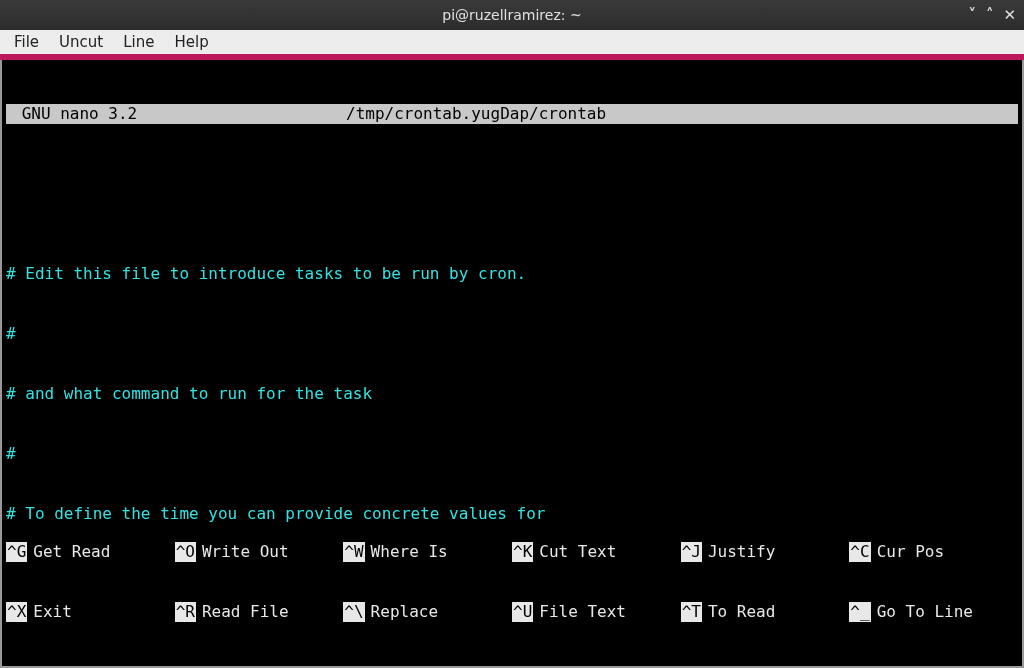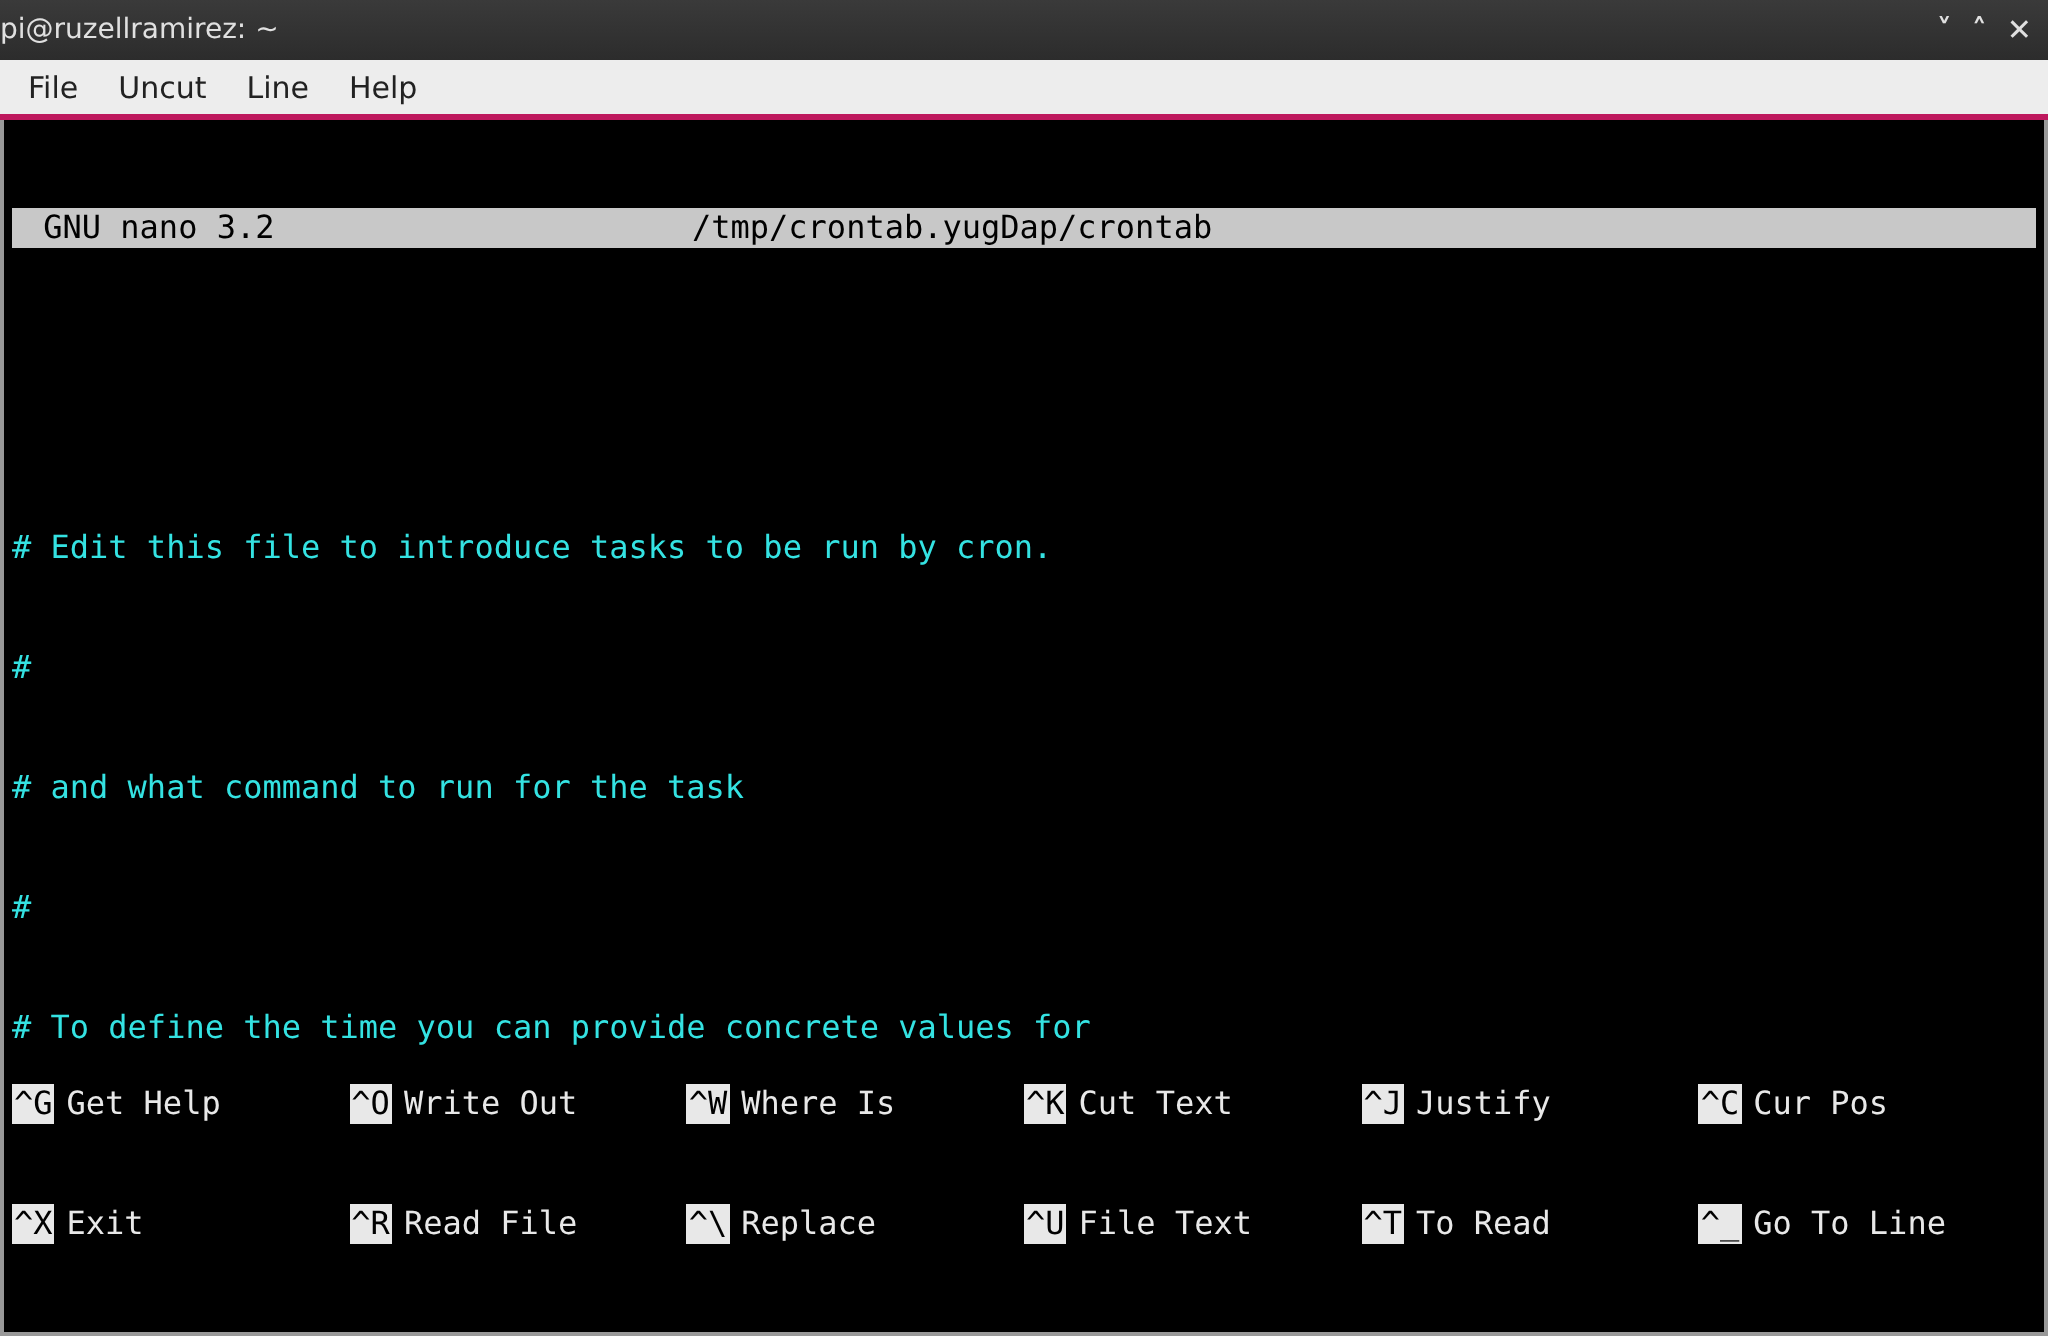--- a/index.html
+++ b/index.html
@@ -9,20 +9,21 @@
     font-family: "DejaVu Sans", "Liberation Sans", sans-serif;
     background: #e8e8e8;
     overflow: hidden;
   }
   .titlebar {
     height: 30px;
     background: linear-gradient(to bottom, #3a3a3a, #2c2c2c);
     color: #e0e0e0;
     display: flex;
     align-items: center;
+    justify-content: center;
     position: relative;
     font-size: 14px;
   }
   .title-controls {
     position: absolute;
     right: 8px;
     top: 0;
     height: 30px;
     display: flex;
     align-items: center;
@@ -33,21 +34,21 @@
   .title-controls span { cursor: pointer; color:#e0e0e0; }
   .menubar {
     height: 30px;
     background: #ededed;
     display: flex;
     align-items: center;
     gap: 4px;
     padding: 0 6px;
     font-size: 15px;
     color: #222;
-    border-bottom: 3px solid #be185d;
+    border-bottom: 6px solid #be185d;
   }
   .menubar span { padding: 4px 8px; cursor: pointer; }
   .terminal-wrap {
     width: 1024px;
     height: 608px;
     background: #000000;
     padding: 4px 4px;
     border: 2px solid #999;
     border-top: none;
   }
@@ -146,21 +147,21 @@
       
       
       
       
       
       
     </div>
 
     <div class="shortcut-rows">
       <div class="shortcut-row">
-        <div class="shortcut-cell"><span class="sc-key">^G</span><span class="sc-label">Get Help</span></div>
+        <div class="shortcut-cell"><span class="sc-key">^G</span><span class="sc-label">Get Read</span></div>
         <div class="shortcut-cell"><span class="sc-key">^O</span><span class="sc-label">Write Out</span></div>
         <div class="shortcut-cell"><span class="sc-key">^W</span><span class="sc-label">Where Is</span></div>
         <div class="shortcut-cell"><span class="sc-key">^K</span><span class="sc-label">Cut Text</span></div>
         <div class="shortcut-cell"><span class="sc-key">^J</span><span class="sc-label">Justify</span></div>
         <div class="shortcut-cell"><span class="sc-key">^C</span><span class="sc-label">Cur Pos</span></div>
       </div>
       <div class="shortcut-row">
         <div class="shortcut-cell"><span class="sc-key">^X</span><span class="sc-label">Exit</span></div>
         <div class="shortcut-cell"><span class="sc-key">^R</span><span class="sc-label">Read File</span></div>
         <div class="shortcut-cell"><span class="sc-key">^\</span><span class="sc-label">Replace</span></div>

